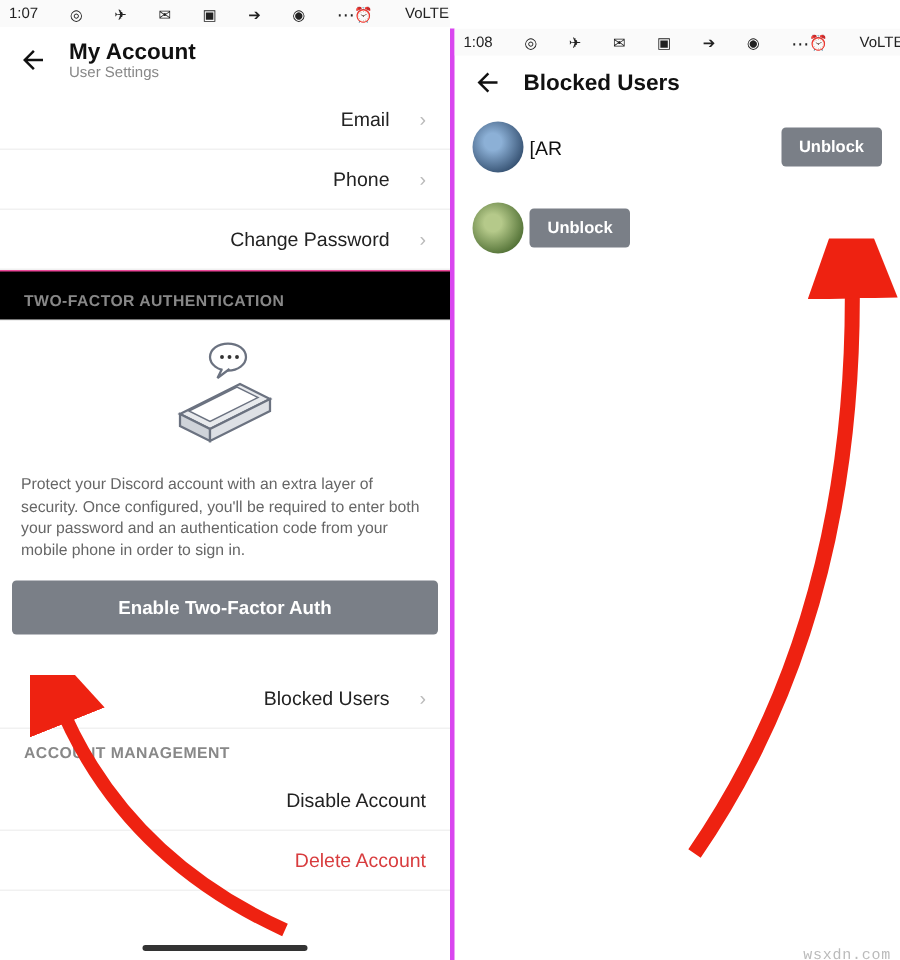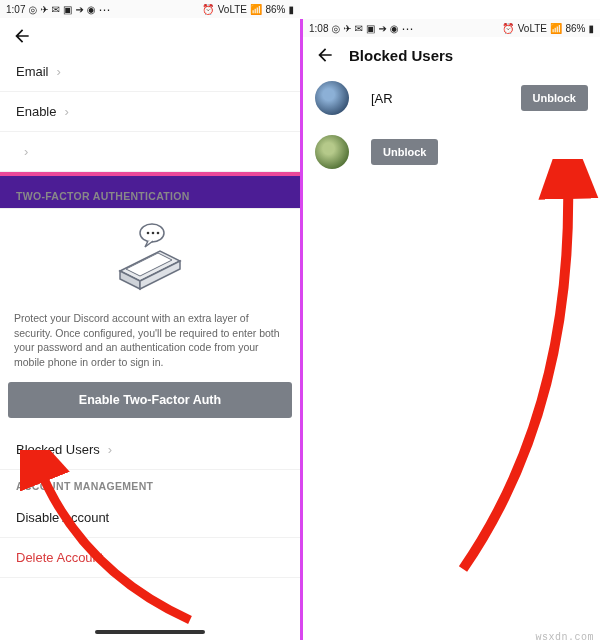--- a/index.html
+++ b/index.html
@@ -3,51 +3,51 @@
 <meta charset="utf-8">
 <style>
   * { box-sizing: border-box; margin: 0; padding: 0; }
   html, body { width: 600px; height: 640px; font-family: -apple-system, "Helvetica Neue", Arial, sans-serif; background: #fff; color: #111; }
   .wrap { display: flex; width: 600px; height: 640px; position: relative; }
   .pane { width: 300px; height: 640px; background: #fff; position: relative; overflow: hidden; }
   .pane + .pane { border-left: 3px solid #d946ef; margin-top: 19px; }
 
   
   .status { height: 18px; display: flex; align-items: center; justify-content: space-between; padding: 1px 6px 0 6px; font-size: 10px; color: #222; background: #fafafa; }
-  .status .left, .status .right { display: flex; align-items: center; gap: 3px; }
+  .status .left, .status .right { display: flex; align-items: center; gap: 21px; }
   .dots::after { content: "⋯"; font-size: 12px; }
 
   
   .header { display: flex; align-items: center; padding: 8px 12px 6px 12px; gap: 14px; }
   .back { width: 20px; height: 20px; display: flex; align-items: center; justify-content: center; }
   .title-block { display: flex; flex-direction: column; }
   .title-main { font-weight: 700; font-size: 15px; }
   .title-sub { font-size: 10px; color: #888; }
   .title-single { font-weight: 700; font-size: 15px; }
 
   
-  .row { display: flex; align-items: center; justify-content: flex-start; padding: 12px 16px; border-bottom: 1px solid #f1f1f1; font-size: 13px; }
+  .row { display: flex; align-items: center; justify-content: flex-end; padding: 12px 16px; border-bottom: 1px solid #f1f1f1; font-size: 13px; gap: 12px; }
   .row .label { color: #222; }
   .row .value { color: #999; font-size: 12px; max-width: 150px; overflow: hidden; text-overflow: ellipsis; white-space: nowrap; }
   .row .chev { margin-left: 8px; color: #bbb; }
 
-  .section-head { padding: 14px 16px 6px 16px; font-size: 10.5px; font-weight: 700; color: #888; letter-spacing: 0.3px; background: #4c1d95; border-top: 4px solid #ec4899; border-bottom: 1px solid #eee; }
+  .section-head { padding: 14px 16px 6px 16px; font-size: 10.5px; font-weight: 700; color: #888; letter-spacing: 0.3px; background: #000000; border-top: 1px solid #ec4899; border-bottom: 1px solid #eee; }
   .section-head.plain { background: #fff; border: none; padding-top: 10px; }
 
   .twofa-img { display: flex; justify-content: center; padding: 12px 0 6px 0; }
   .twofa-desc { padding: 4px 14px 12px 14px; font-size: 10.5px; color: #666; line-height: 1.4; }
-  .enable-btn { margin: 0 8px 12px 8px; background: #7a7f87; color: #fff; text-align: center; padding: 11px 0; font-size: 12.5px; border-radius: 3px; font-weight: 600; }
+  .enable-btn { margin: 0 8px 23px 8px; background: #7a7f87; color: #fff; text-align: center; padding: 11px 0; font-size: 12.5px; border-radius: 3px; font-weight: 600; }
 
   .row.plain { border-bottom: 1px solid #f1f1f1; }
   .row.danger .label { color: #d83c3e; }
 
   .nav-handle { position: absolute; bottom: 6px; left: 50%; transform: translateX(-50%); width: 110px; height: 4px; background: #333; border-radius: 3px; }
 
   
-  .user-row { display: flex; align-items: center; padding: 10px 12px; gap: 22px; }
+  .user-row { display: flex; align-items: center; padding: 10px 12px; gap: 4px; }
   .avatar { width: 34px; height: 34px; border-radius: 50%; background: #4a6; flex-shrink: 0; }
   .avatar.a1 { background: radial-gradient(circle at 40% 40%, #8cb0d6 20%, #2f4a6a 80%); }
   .avatar.a2 { background: radial-gradient(circle at 40% 40%, #b5c98a 20%, #4a6a2f 80%); }
   .uname { font-size: 13px; flex: 1; }
   .unblock { background: #7a7f87; color: #fff; font-size: 11px; font-weight: 600; padding: 7px 12px; border-radius: 3px; }
 
   
   .arrow { position: absolute; pointer-events: none; }
 
   .watermark { position: absolute; right: 6px; bottom: 16px; font-size: 10px; color: #bbb; letter-spacing: 0.5px; font-family: Liberation Mono, monospace; }
@@ -77,34 +77,39 @@
         <span>▮</span>
       </div>
     </div>
 
     <div class="header">
       <div class="back">
         <svg viewBox="0 0 24 24" width="20" height="20">
             <path d="M20 11H7.8l5.6-5.6L12 4l-8 8 8 8 1.4-1.4L7.8 13H20z" fill="#111"></path>
           </svg>
       </div>
+      <div class="title-block">
+        <div class="title-main">My Account</div>
+        <div class="title-sub">User Settings</div>
+      </div>
     </div>
 
     <div class="row">
       <span class="label">Email</span>
       <span style="display:flex;align-items:center;">
         <span class="value"></span>
         <span class="chev">›</span>
       </span>
     </div>
     <div class="row">
-      <span class="label">Enable</span>
+      <span class="label">Phone</span>
       <span class="chev">›</span>
     </div>
     <div class="row">
+      <span class="label">Change Password</span>
       <span class="chev">›</span>
     </div>
 
     <div class="section-head">TWO-FACTOR AUTHENTICATION</div>
 
     <div class="twofa-img">
       <svg width="120" height="80" viewBox="0 0 120 80">
         <g transform="translate(30,20)">
           <polygon points="0,30 40,10 60,20 20,40" fill="#e8eaed" stroke="#6b7280" stroke-width="1.5"></polygon>
           <polygon points="0,30 20,40 20,48 0,38" fill="#cfd3d9" stroke="#6b7280" stroke-width="1.5"></polygon>

